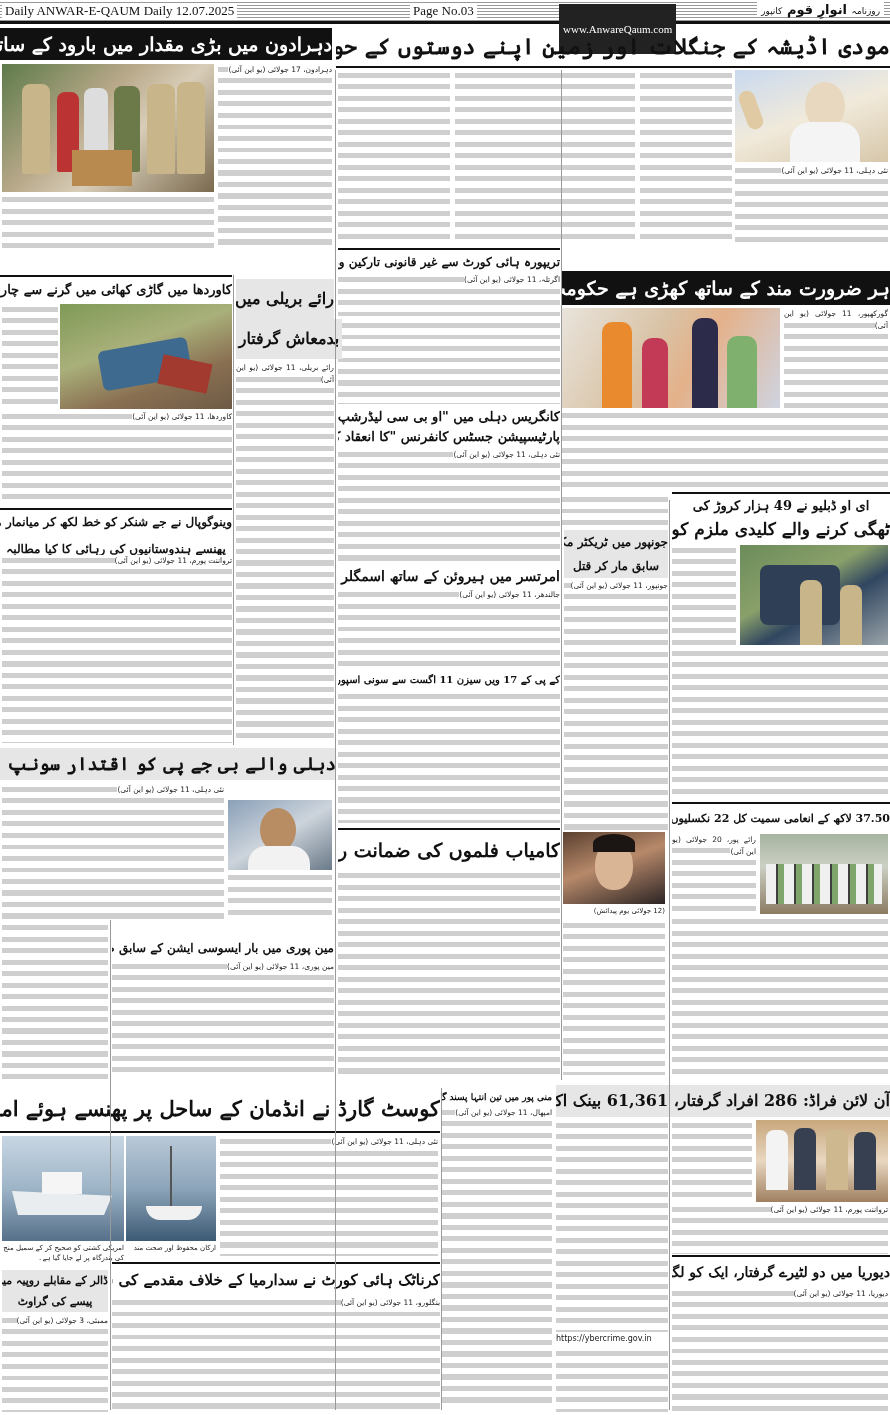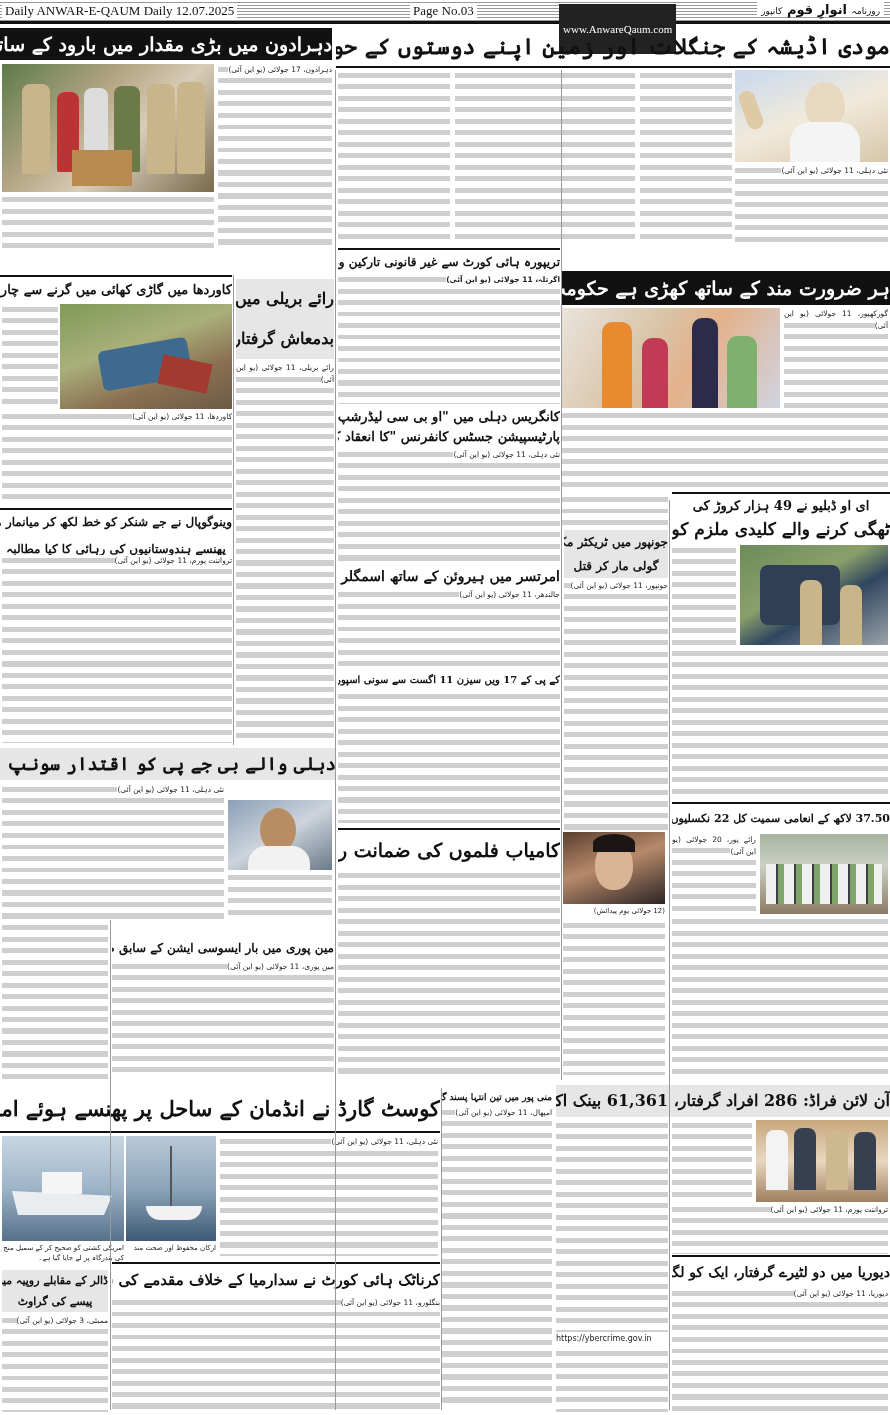--- a/index.html
+++ b/index.html
@@ -52,21 +52,21 @@
   <div style="position:absolute;left:55px;top:52px;width:70px;height:40px;background:#f4f4f4;border-radius:20px 20px 0 0"></div>
   <div style="position:absolute;left:8px;top:20px;width:16px;height:40px;background:#e0caa4;border-radius:8px;transform:rotate(-20deg)"></div>
 </div>
 <div class="abs text" style="left:735px;top:165px;width:153px;height:80px"><span style="color: rgb(34, 34, 34); background: rgb(255, 255, 255);">نئی دہلی، 11 جولائی (یو این آئی)</span></div>
 <div class="abs text" style="left:640px;top:70px;width:92px;height:175px"></div>
 <div class="abs text" style="left:455px;top:70px;width:180px;height:175px"></div>
 <div class="abs text" style="left:338px;top:70px;width:112px;height:175px"></div>
 
 <div class="abs rule" style="left:338px;top:248px;width:222px;height:2px"></div>
 <div class="abs hl" style="left:338px;top:252px;width:222px;height:20px;font-size:12px;line-height:20px">تریپورہ ہائی کورٹ سے غیر قانونی تارکین وطن پر دائر عرضی خارج</div>
-<div class="abs text" style="left:338px;top:274px;width:222px;height:130px"><span style="color: rgb(34, 34, 34); background: rgb(255, 255, 255); font-weight: bold;">اگرتلہ، 11 جولائی (یو این آئی)</span></div>
+<div class="abs text" style="left:338px;top:274px;width:222px;height:130px"><span style="color: rgb(34, 34, 34); background: rgb(255, 255, 255);">اگرتلہ، 11 جولائی (یو این آئی)</span></div>
 
 <div class="abs hl" style="left:338px;top:407px;width:222px;height:20px;font-size:13px;line-height:20px">کانگریس دہلی میں "او بی سی لیڈرشپ</div>
 <div class="abs hl" style="left:338px;top:427px;width:222px;height:20px;font-size:13px;line-height:20px">پارٹیسپیشن جسٹس کانفرنس "کا انعقاد کرے گی</div>
 <div class="abs text" style="left:338px;top:449px;width:222px;height:112px"><span style="color: rgb(34, 34, 34); background: rgb(255, 255, 255);">نئی دہلی، 11 جولائی (یو این آئی)</span></div>
 
 <div class="abs hl black" style="left:562px;top:271px;width:328px;height:34px;font-size:19px;line-height:34px">ہر ضرورت مند کے ساتھ کھڑی ہے حکومت: یوگی</div>
 <div class="abs photo" style="left:562px;top:308px;width:218px;height:100px;background:linear-gradient(120deg,#e9e4dc,#d9c3a6 40%,#e4b18a 60%,#cfd4e1)">
   <div style="position:absolute;left:40px;top:14px;width:30px;height:86px;background:#e98a2e;border-radius:10px 10px 0 0"></div>
   <div style="position:absolute;left:80px;top:30px;width:26px;height:70px;background:#c23a55;border-radius:10px 10px 0 0"></div>
   <div style="position:absolute;left:130px;top:10px;width:26px;height:90px;background:#2c2c4a;border-radius:10px 10px 0 0"></div>
@@ -78,37 +78,37 @@
 <div class="abs rule" style="left:0;top:275px;width:232px;height:2px"></div>
 <div class="abs hl" style="left:0;top:279px;width:232px;height:22px;font-size:13px;line-height:22px">کاوردھا میں گاڑی کھائی میں گرنے سے چار افراد کی موت</div>
 <div class="abs photo" style="left:60px;top:304px;width:172px;height:105px;background:linear-gradient(160deg,#7f9a57,#a9b07a 40%,#8a7052 70%,#6d5a45)">
   <div style="position:absolute;left:40px;top:40px;width:90px;height:40px;background:#3f6a8f;transform:rotate(-10deg);border-radius:6px"></div>
   <div style="position:absolute;left:100px;top:55px;width:50px;height:30px;background:#a23a2f;transform:rotate(12deg)"></div>
 </div>
 <div class="abs text" style="left:2px;top:304px;width:56px;height:105px"></div>
 <div class="abs text" style="left:2px;top:411px;width:230px;height:95px"><span style="color: rgb(34, 34, 34); background: rgb(255, 255, 255);">کاوردھا، 11 جولائی (یو این آئی)</span></div>
 
 <div class="abs hl grey" style="left:236px;top:279px;width:98px;height:40px;font-size:16px;line-height:40px">رائے بریلی میں تین</div>
-<div class="abs hl grey" style="left:236px;top:319px;width:98px;height:40px;font-size:16px;line-height:40px">بدمعاش گرفتار</div>
+<div class="abs hl grey" style="left:236px;top:319px;width:106px;height:40px;font-size:16px;line-height:40px">بدمعاش گرفتار</div>
 <div class="abs text" style="left:236px;top:362px;width:98px;height:380px"><span style="color: rgb(34, 34, 34); background: rgb(255, 255, 255);">رائے بریلی، 11 جولائی (یو این آئی)</span></div>
 
 <div class="abs rule" style="left:672px;top:492px;width:218px;height:2px"></div>
 <div class="abs hl" style="left:672px;top:496px;width:218px;height:20px;font-size:13px;line-height:20px">ای او ڈبلیو نے 49 ہزار کروڑ کی</div>
 <div class="abs hl" style="left:672px;top:516px;width:218px;height:26px;font-size:17px;line-height:26px">ٹھگی کرنے والے کلیدی ملزم کو گرفتار کیا</div>
 <div class="abs text" style="left:562px;top:494px;width:106px;height:34px"></div>
 <div class="abs photo" style="left:740px;top:545px;width:148px;height:100px;background:linear-gradient(150deg,#6b8c5a,#8aa06a 40%,#304660 60%,#9aa3a9)">
   <div style="position:absolute;left:20px;top:20px;width:80px;height:60px;background:#2f3f55;border-radius:8px"></div>
   <div style="position:absolute;left:60px;top:35px;width:22px;height:65px;background:#c9b58a;border-radius:8px 8px 0 0"></div>
   <div style="position:absolute;left:100px;top:40px;width:22px;height:60px;background:#c9b58a;border-radius:8px 8px 0 0"></div>
 </div>
 <div class="abs text" style="left:672px;top:545px;width:64px;height:100px"></div>
 <div class="abs text" style="left:672px;top:648px;width:216px;height:148px"></div>
 
 <div class="abs hl grey" style="left:564px;top:530px;width:104px;height:24px;font-size:12px;line-height:24px">جونپور میں ٹریکٹر مکینک کا</div>
-<div class="abs hl grey" style="left:564px;top:554px;width:104px;height:24px;font-size:12px;line-height:24px">گولی مار کر قتل</div>
+<div class="abs hl grey" style="left:564px;top:554px;width:104px;height:24px;font-size:12px;line-height:24px">سابق مار کر قتل</div>
 <div class="abs text" style="left:564px;top:580px;width:104px;height:250px"><span style="color: rgb(34, 34, 34); background: rgb(255, 255, 255);">جونپور، 11 جولائی (یو این آئی)</span></div>
 
 <div class="abs rule" style="left:0;top:508px;width:232px;height:2px"></div>
 <div class="abs hl" style="left:0;top:512px;width:232px;height:20px;font-size:12px;line-height:20px">وینوگوپال نے جے شنکر کو خط لکھ کر میانمار میں</div>
 <div class="abs hl" style="left:0;top:539px;width:232px;height:20px;font-size:12px;line-height:20px">پھنسے ہندوستانیوں کی رہائی کا کیا مطالبہ</div>
 <div class="abs text" style="left:2px;top:555px;width:230px;height:188px"><span style="color: rgb(34, 34, 34); background: rgb(255, 255, 255);">ترواننت پورم، 11 جولائی (یو این آئی)</span></div>
 
 <div class="abs hl" style="left:338px;top:565px;width:222px;height:22px;font-size:14px;line-height:22px">امرتسر میں ہیروئن کے ساتھ اسمگلر گرفتار</div>
 <div class="abs text" style="left:338px;top:589px;width:222px;height:80px"><span style="color: rgb(34, 34, 34); background: rgb(255, 255, 255);">جالندھر، 11 جولائی (یو این آئی)</span></div>
 

